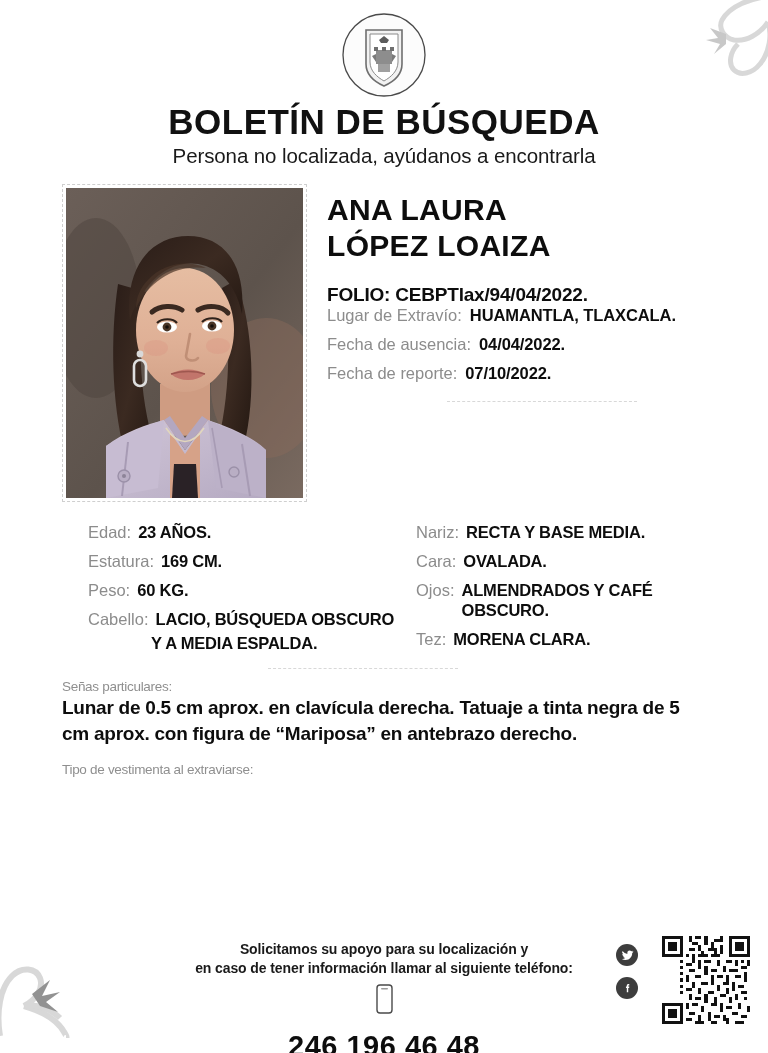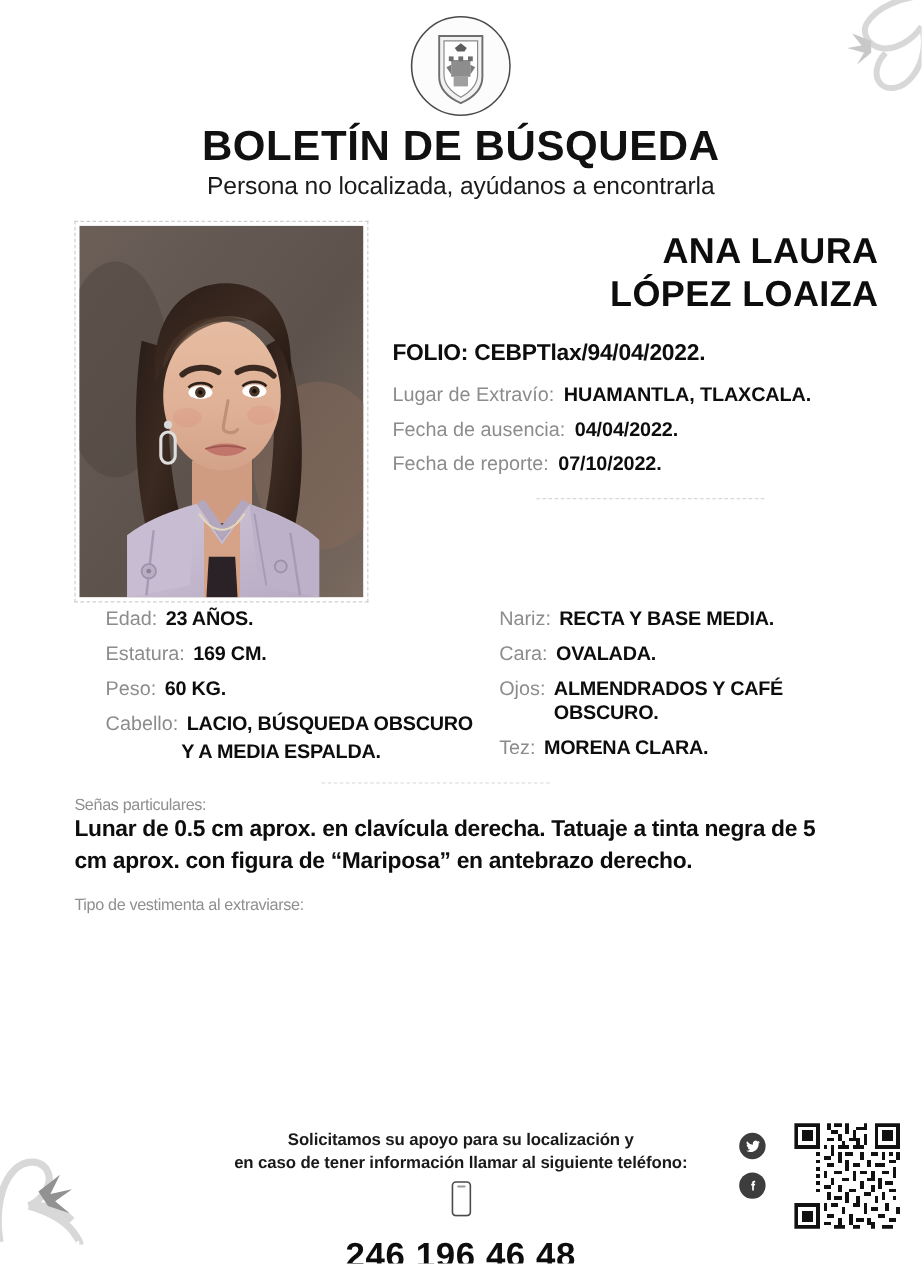--- a/index.html
+++ b/index.html
@@ -77,39 +77,39 @@
     overflow: hidden;
   }
 
   .info {
     flex: 1;
     padding-left: 20px;
     padding-top: 8px;
   }
 
   .person-name {
-    text-align: right;
+    text-align: left;
     font-size: 30px;
     font-weight: bold;
     line-height: 1.2;
     letter-spacing: 0.3px;
     color: #0d0d0d;
     padding-right: 6px;
   }
   .person-name .ln { display: block; }
 
   .folio {
     margin-top: 20px;
     font-size: 19px;
     font-weight: bold;
     color: #0d0d0d;
     letter-spacing: -0.2px;
   }
 
-  .kv-block { margin-top: 14px; }
+  .kv-block { }
   .kv-row {
     display: flex;
     align-items: baseline;
     margin-bottom: 10px;
     font-size: 16.5px;
   }
   .kv-row .k {
     color: #8c8c8c;
     font-weight: 400;
     margin-right: 8px;
@@ -127,21 +127,21 @@
     border-top: 1px dashed #d8d8d8;
     margin: 0 auto;
   }
   .sep-right { width: 190px; margin-top: 18px; margin-left: 120px; }
   .sep-mid  { width: 190px; margin-top: 10px; margin-left: 268px; }
 
   
   .traits {
     display: flex;
     padding: 0 40px 0 88px;
-    margin-top: 4px;
+    margin-top: 20px;
   }
   .traits .col { flex: 1; }
   .traits .col.right { padding-left: 16px; }
 
   .trait-row {
     display: flex;
     align-items: baseline;
     margin-bottom: 9px;
     font-size: 16.5px;
     line-height: 1.22;

